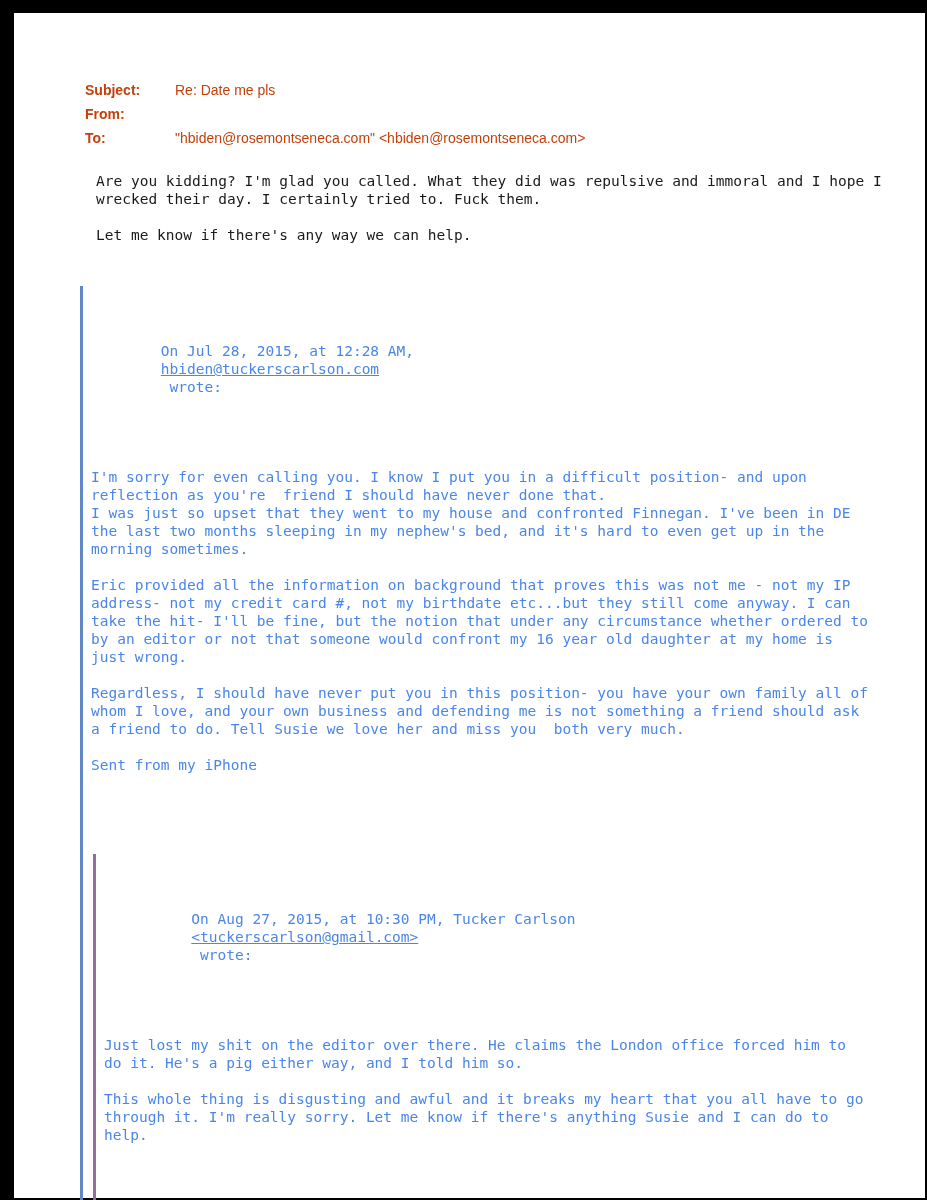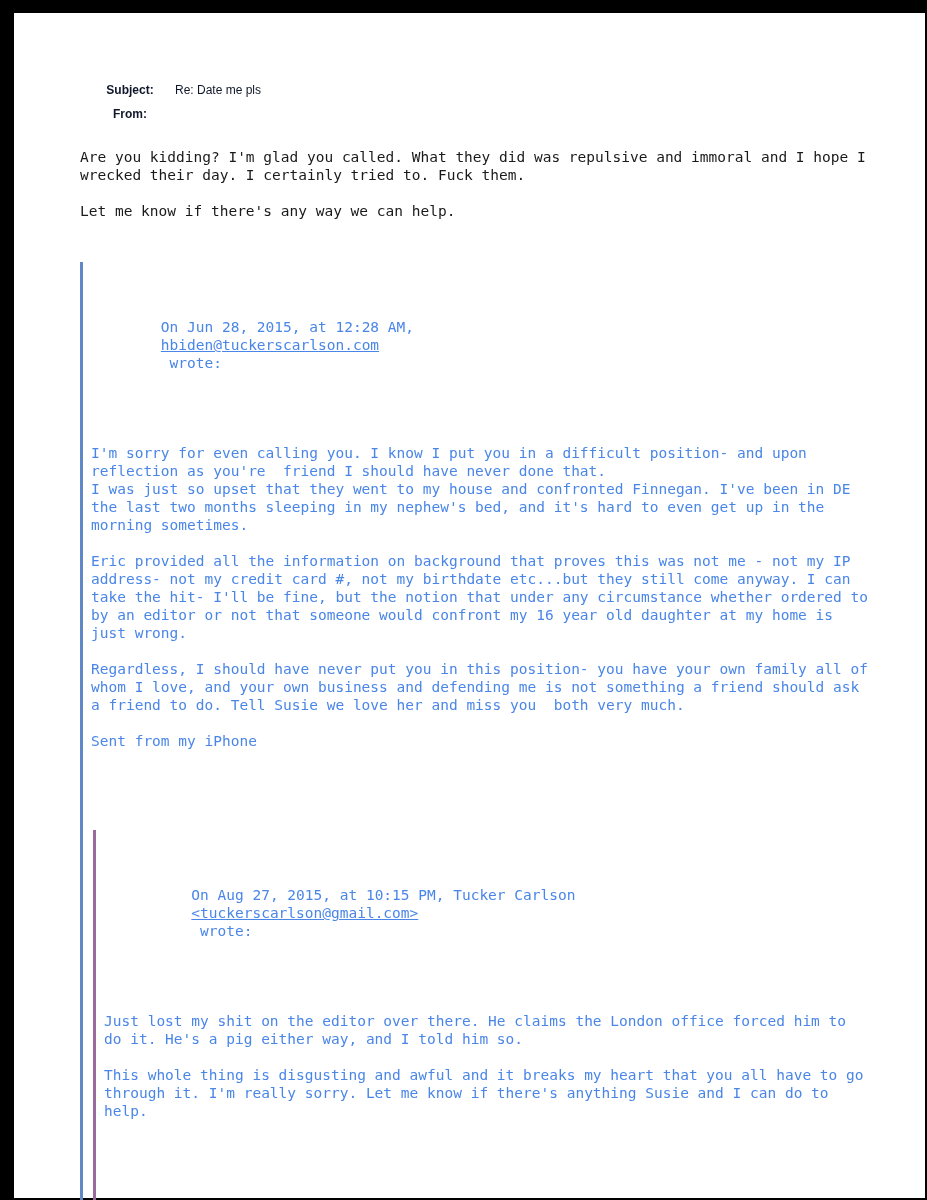--- a/index.html
+++ b/index.html
@@ -19,34 +19,34 @@
     top: 13px; left: 14px; right: 2px; bottom: 2px;
     background: #ffffff;
     padding-top: 65px;
     padding-left: 66px;
   }
 
   
   .email-header {
     margin-left: 5px;
     font-family: "Liberation Sans", sans-serif;
-    font-size: 12px;
-    color: #0f172a;
-    text-align: center;
+    font-size: 14px;
+    color: #c2410c;
   }
   .hrow { display: flex; height: 24px; line-height: 24px; }
   .hlabel { width: 90px; font-weight: bold; }
   .hvalue { white-space: pre; }
 
   
   .mono {
     font-family: "DejaVu Sans Mono", monospace;
     font-size: 14.5px;
     line-height: 18px;
     white-space: pre-wrap;
+    margin-left: 16px;
   }
   .email-body {
     margin-top: 22px;
     width: 830px;
     color: #1a1a1a;
   }
 
   
   .q {
     border-left: 3px solid;
@@ -74,30 +74,34 @@
   <div class="page">
 
     <div class="email-header">
       <div class="hrow">
         <span class="hlabel">Subject:</span>
         <span class="hvalue">Re: Date me pls</span>
       </div>
       <div class="hrow">
         <span class="hlabel">From:</span>
       </div>
+      <div class="hrow">
+        <span class="hlabel">To:</span>
+        <span class="hvalue">"hbiden@rosemontseneca.com" &lt;hbiden@rosemontseneca.com&gt;</span>
+      </div>
     </div>
 
     <div class="email-body mono">Are you kidding? I'm glad you called. What they did was repulsive and immoral and I hope I
 wrecked their day. I certainly tried to. Fuck them.
 
 Let me know if there's any way we can help.</div>
 
     <blockquote class="q q1 mono">
       <div class="attr">
-        <span>On Jun 28, 2015, at 12:28 AM, </span>
+        <span>On Jul 28, 2015, at 12:28 AM, </span>
         <span class="link">hbiden@tuckerscarlson.com</span>
         <span> wrote:</span>
       </div>
       <div class="qbody">I'm sorry for even calling you. I know I put you in a difficult position- and upon
 reflection as you're  friend I should have never done that.
 I was just so upset that they went to my house and confronted Finnegan. I've been in DE
 the last two months sleeping in my nephew's bed, and it's hard to even get up in the
 morning sometimes.
 
 Eric provided all the information on background that proves this was not me - not my IP
@@ -107,21 +111,21 @@
 just wrong.
 
 Regardless, I should have never put you in this position- you have your own family all of
 whom I love, and your own business and defending me is not something a friend should ask
 a friend to do. Tell Susie we love her and miss you  both very much.
 
 Sent from my iPhone</div>
 
       <blockquote class="q q2">
         <div class="attr">
-          <span>On Aug 27, 2015, at 10:15 PM, Tucker Carlson </span>
+          <span>On Aug 27, 2015, at 10:30 PM, Tucker Carlson </span>
           <span class="link">&lt;tuckerscarlson@gmail.com&gt;</span>
           <span> wrote:</span>
         </div>
         <div class="qbody">Just lost my shit on the editor over there. He claims the London office forced him to
 do it. He's a pig either way, and I told him so.
 
 This whole thing is disgusting and awful and it breaks my heart that you all have to go
 through it. I'm really sorry. Let me know if there's anything Susie and I can do to
 help.</div>
 

